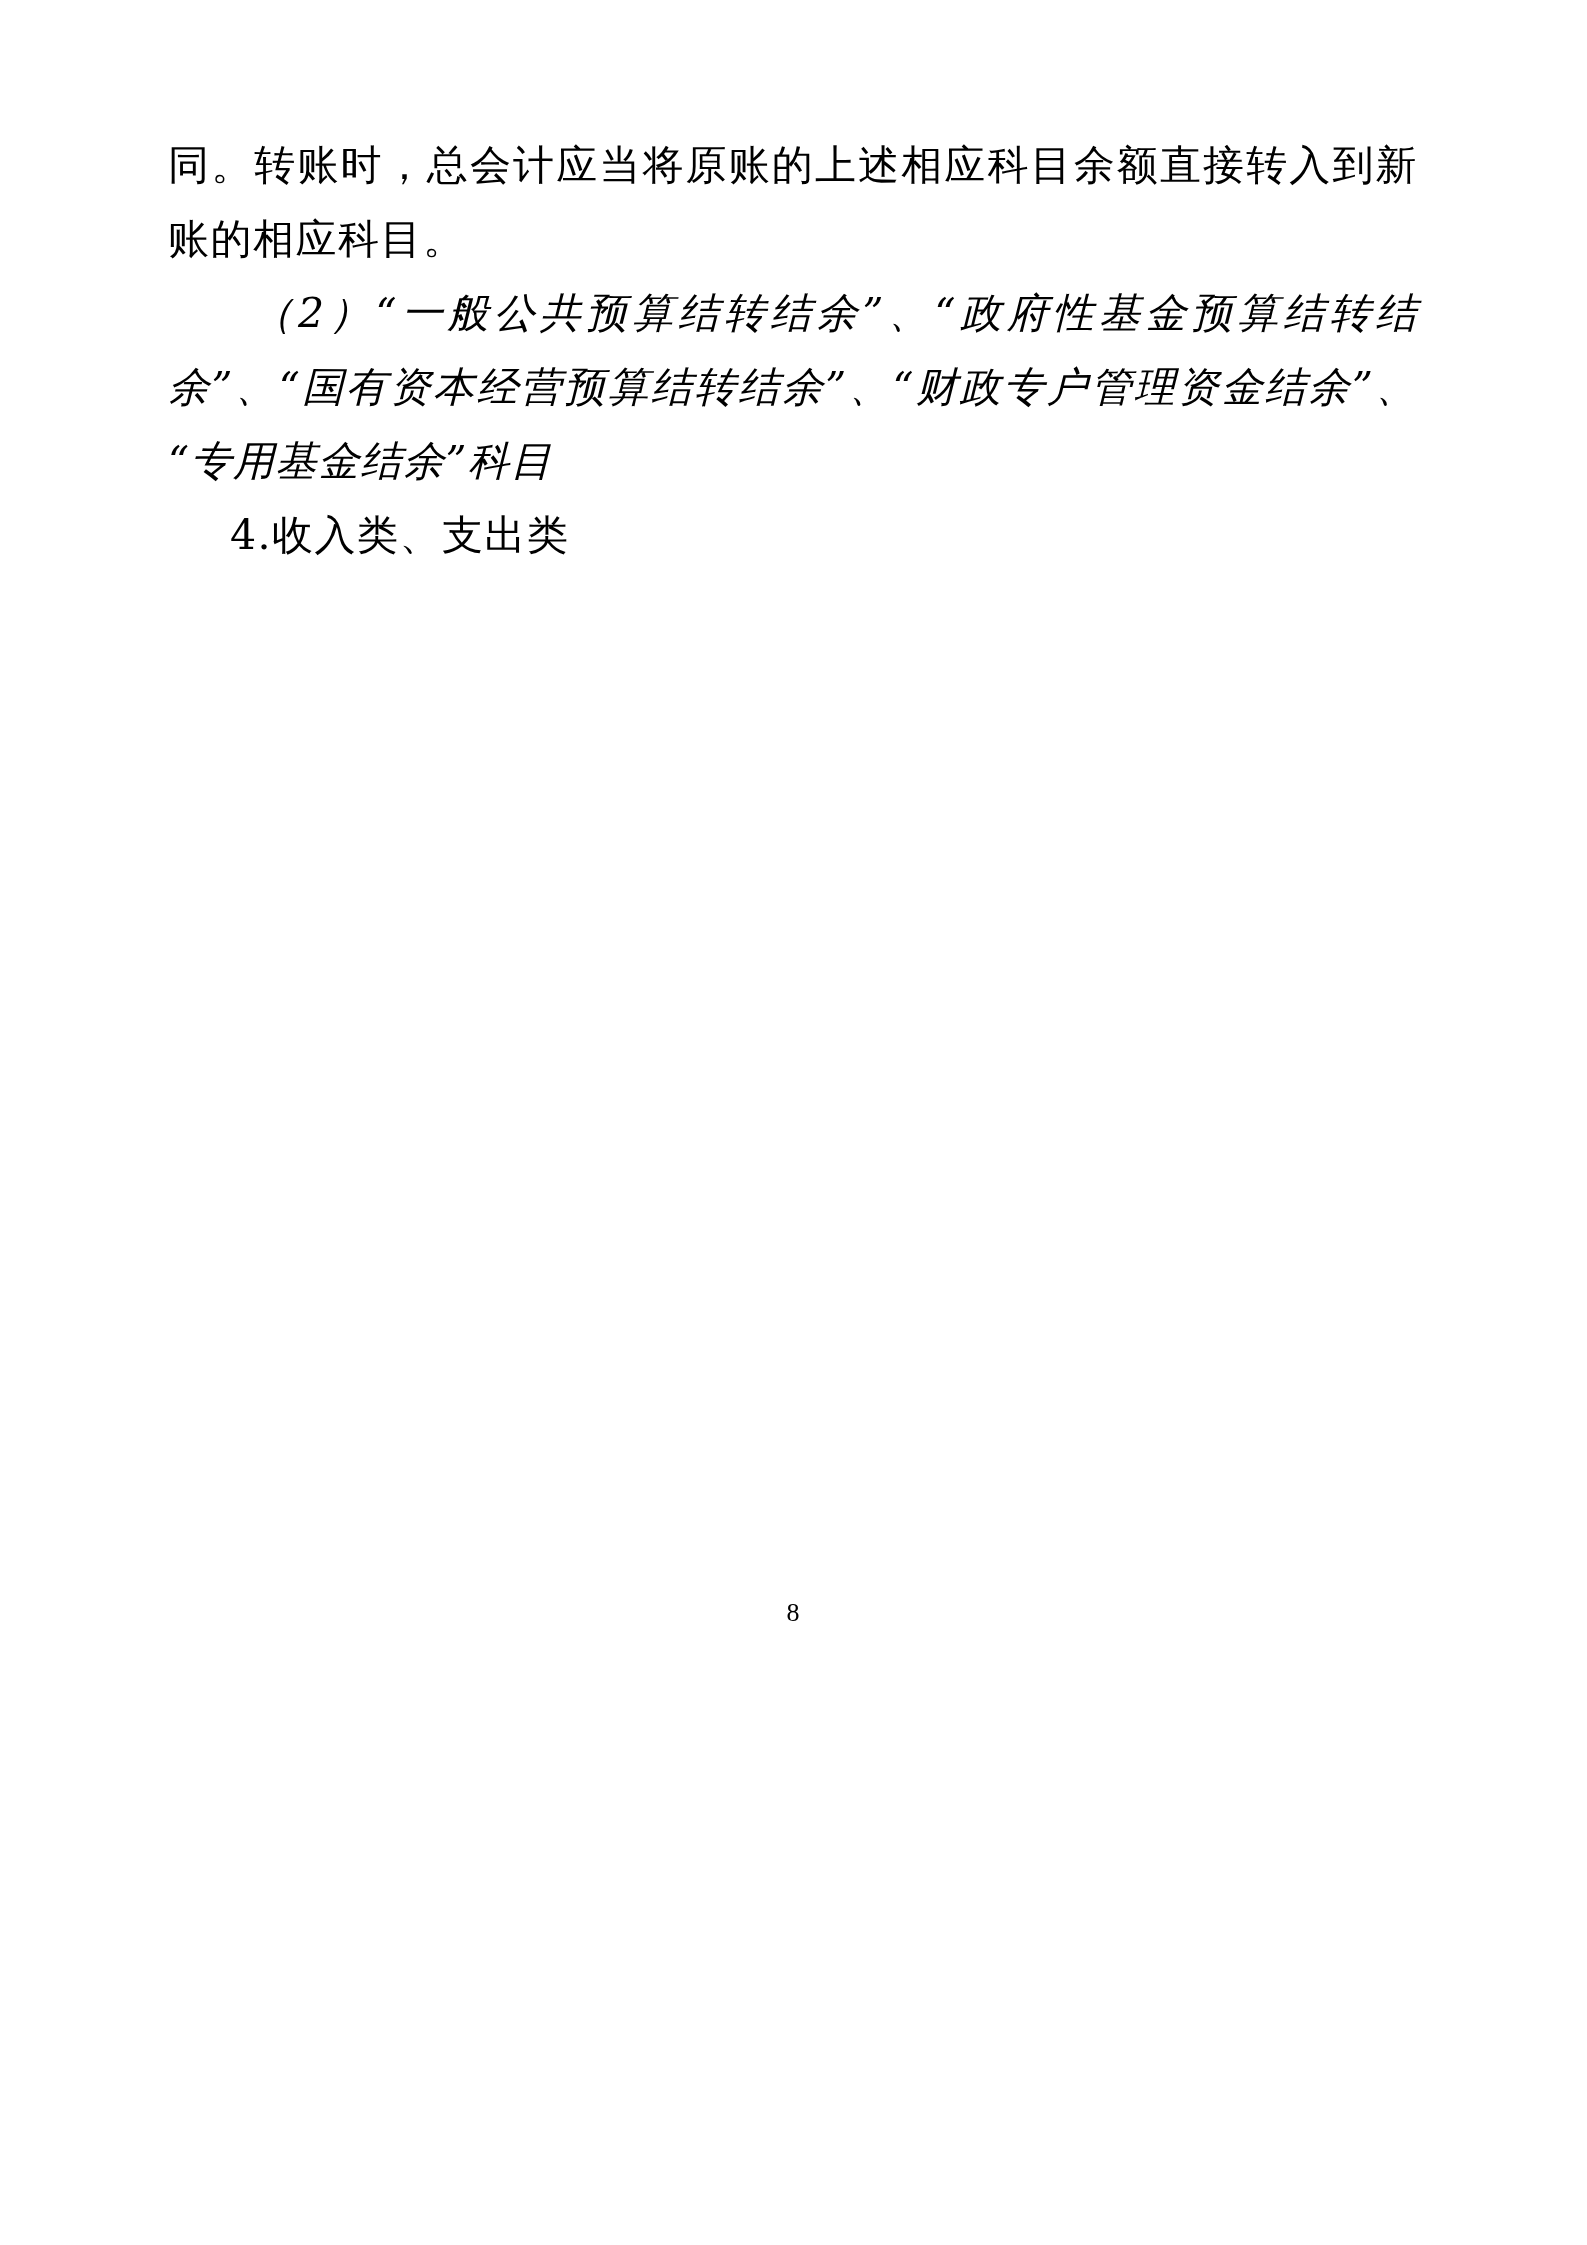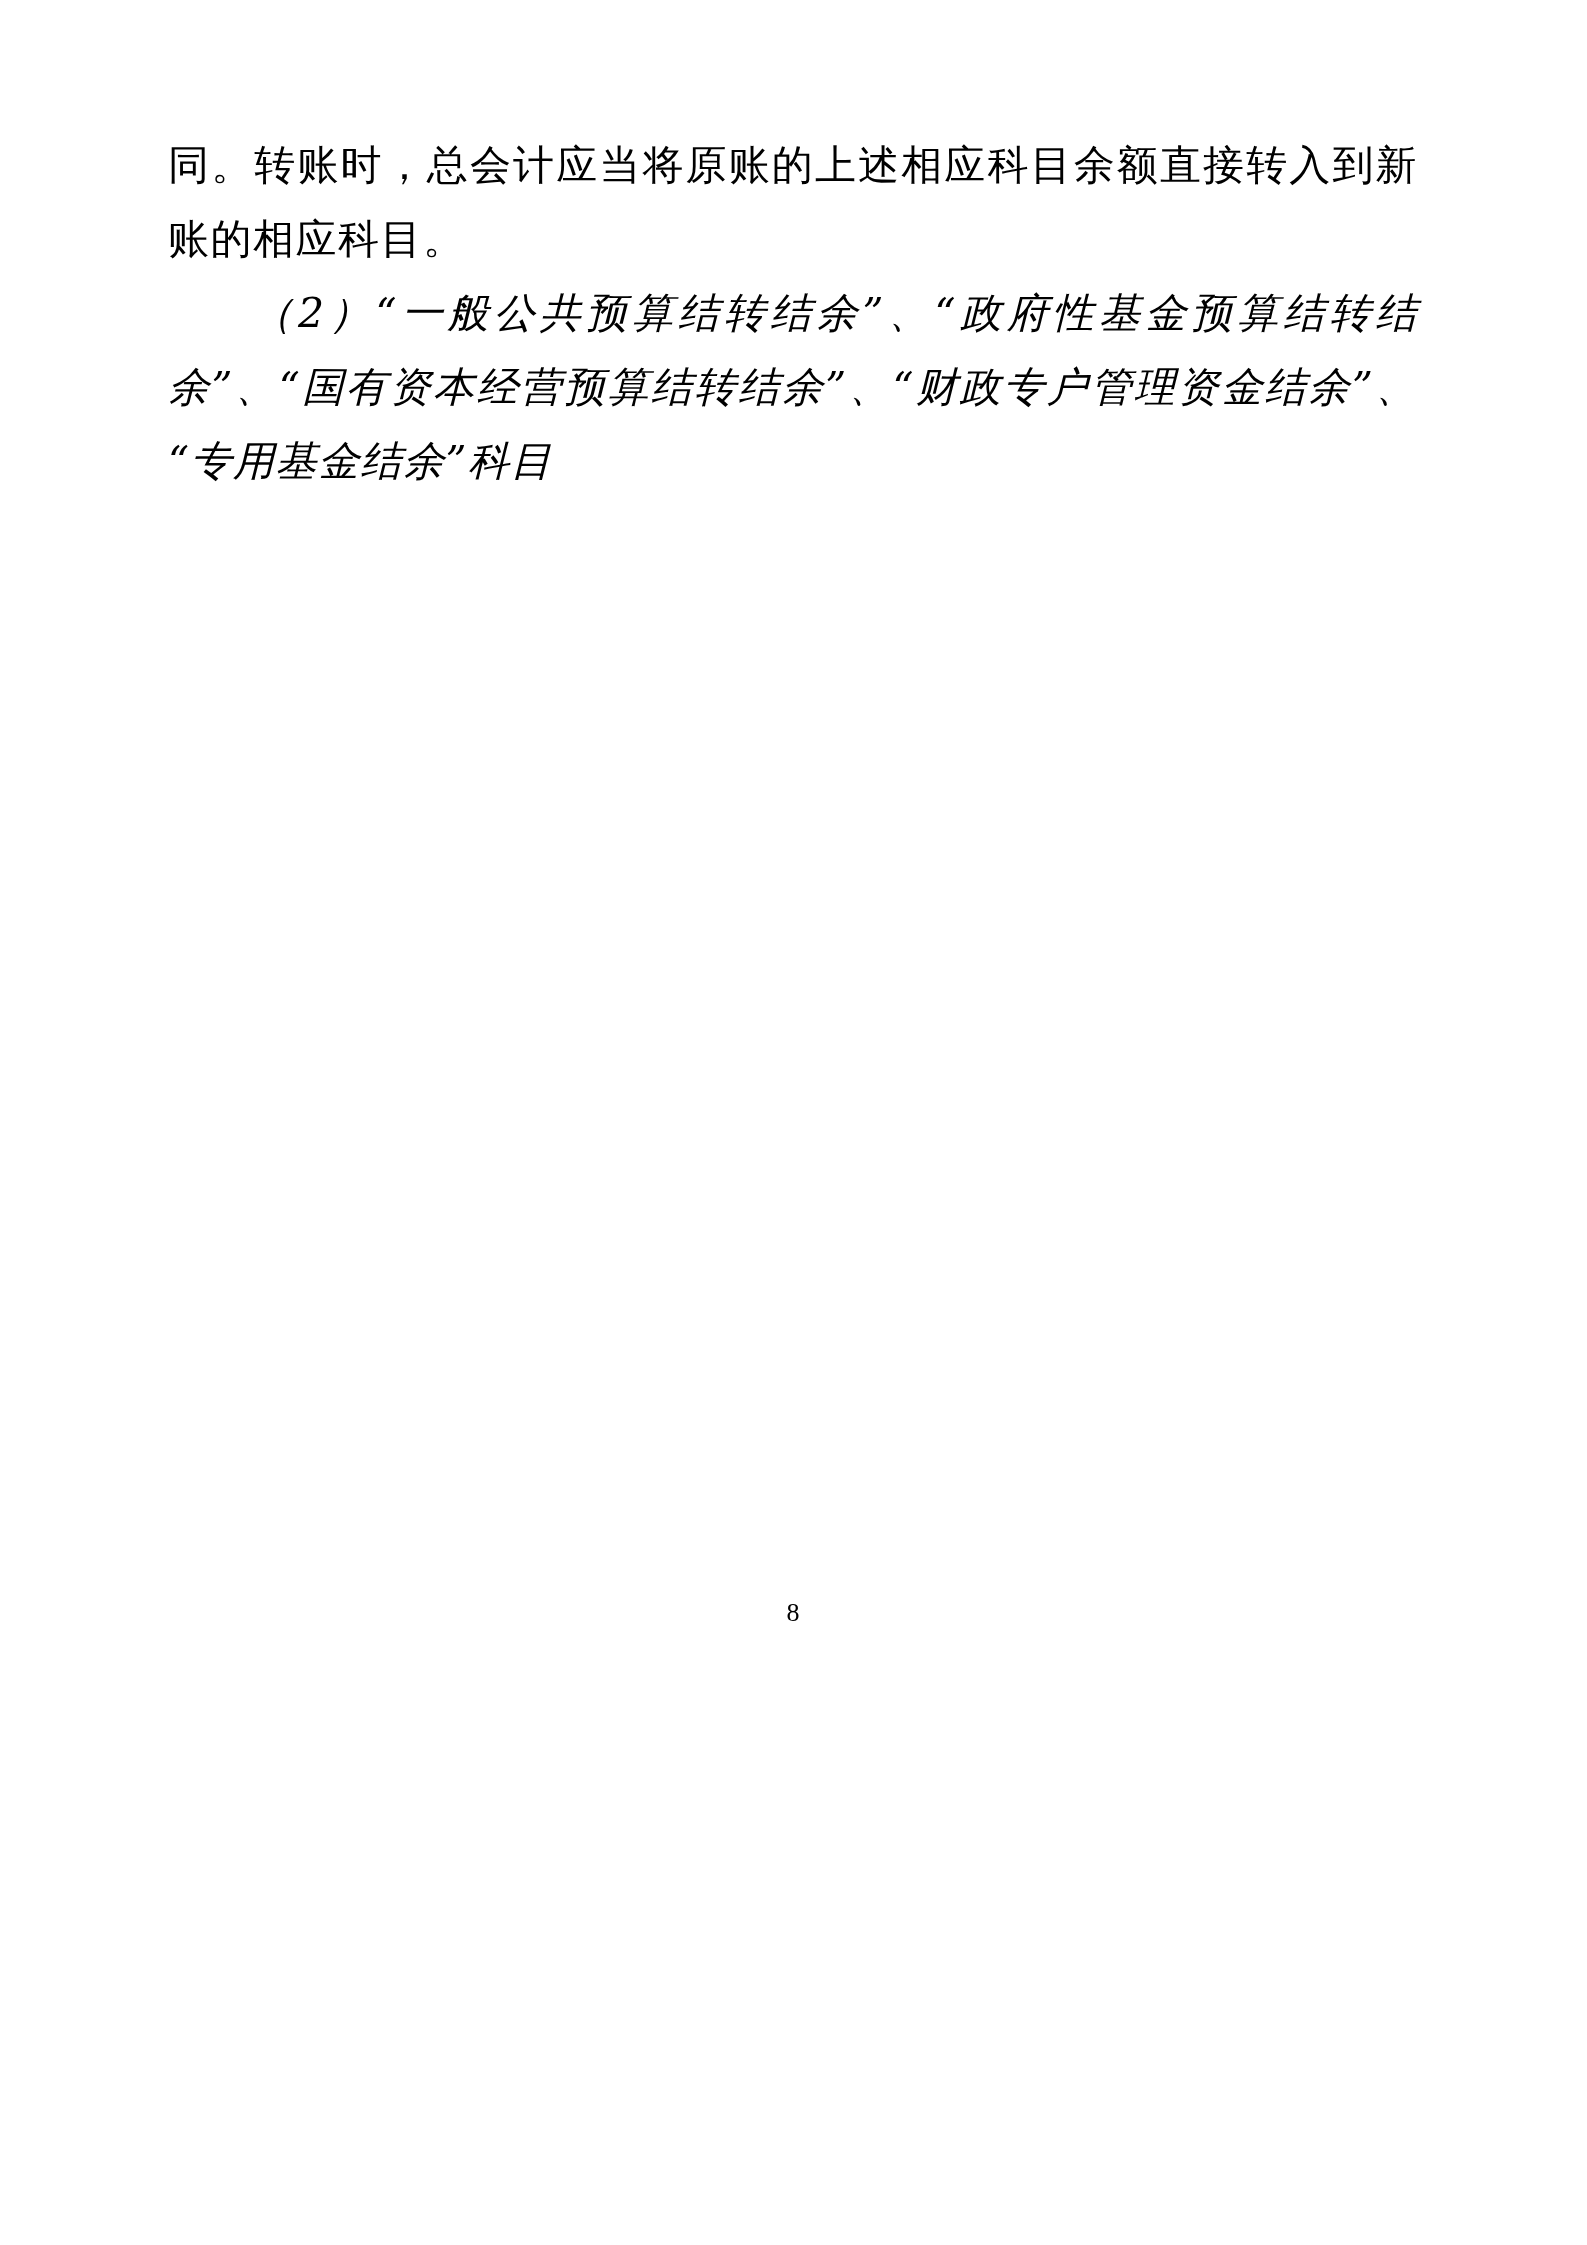--- a/index.html
+++ b/index.html
@@ -66,16 +66,17 @@
 <div class="page">
   <div class="content">
 
     <p class="para">同。转账时，总会计应当将原账的上述相应科目余额直接转入到新账的相应科目。</p>
 
     <p class="para indent">（2）“一般公共预算结转结余”、“政府性基金预算结转结余”、“国有资本经营预算结转结余”、“财政专户管理资金结余”、“专用基金结余”科目</p>
 
 
 
 
+    <p class="heading">4.收入类、支出类</p>
 
     <div class="page-number">8</div>
   </div>
 </div>
 
 </body></html>

